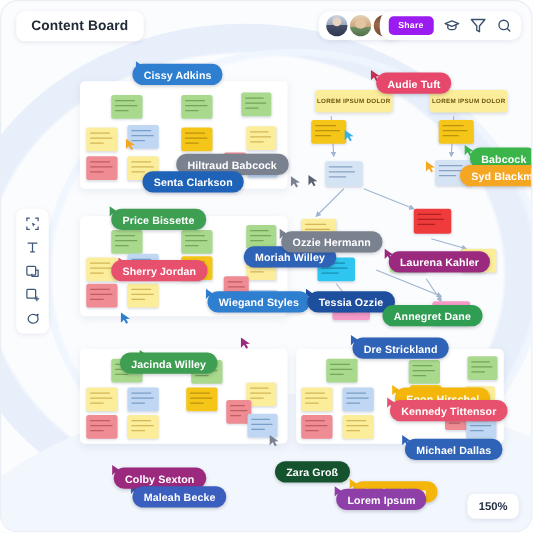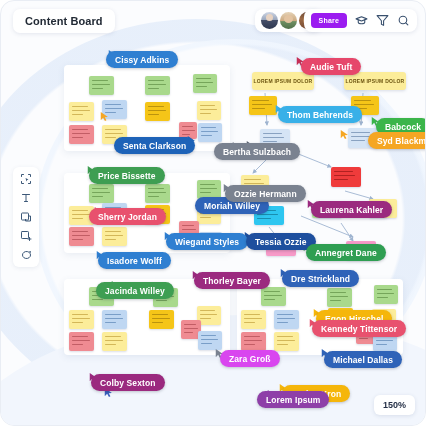--- a/index.html
+++ b/index.html
@@ -495,32 +495,31 @@
       <div style="position: absolute; left: 295px; top: 52px; width: 9px; height: 11px; z-index: 22;"><svg viewBox="0 0 12 14" width="9" height="11">
           <path d="M1,1 L1,12 L4.2,8.6 L6.6,13 L8.6,12 L6.3,7.9 L10.6,7.6 Z" fill="#c62f56"></path>
         </svg></div>
       <div class="pill" style="left: 300px; top: 57px; background: rgb(230, 71, 107); z-index: 26;">Audie Tuft</div>
       <div style="position: absolute; left: 99px; top: 107px; width: 9px; height: 11px; z-index: 22;"><svg viewBox="0 0 12 14" width="9" height="11">
           <path d="M1,1 L1,12 L4.2,8.6 L6.6,13 L8.6,12 L6.3,7.9 L10.6,7.6 Z" fill="#f5a623"></path>
         </svg></div>
       <div style="position: absolute; left: 231px; top: 137px; width: 9px; height: 11px; z-index: 22;"><svg viewBox="0 0 12 14" width="9" height="11">
           <path d="M1,1 L1,12 L4.2,8.6 L6.6,13 L8.6,12 L6.3,7.9 L10.6,7.6 Z" fill="#7a8290"></path>
         </svg></div>
+      <div class="pill" style="left: 140px; top: 122px; background: rgb(122, 130, 144); z-index: 28;">Hiltraud Babcock</div>
       <div style="position: absolute; left: 186px; top: 131px; width: 9px; height: 11px; z-index: 22;"><svg viewBox="0 0 12 14" width="9" height="11">
           <path d="M1,1 L1,12 L4.2,8.6 L6.6,13 L8.6,12 L6.3,7.9 L10.6,7.6 Z" fill="#1e63b8"></path>
         </svg></div>
       <div class="pill" style="left: 113px; top: 136px; background: rgb(30, 99, 184); z-index: 29;">Senta Clarkson</div>
       <div style="position: absolute; left: 245px; top: 136px; width: 9px; height: 11px; z-index: 22;"><svg viewBox="0 0 12 14" width="9" height="11">
           <path d="M1,1 L1,12 L4.2,8.6 L6.6,13 L8.6,12 L6.3,7.9 L10.6,7.6 Z" fill="#5c6472"></path>
         </svg></div>
-      <div class="pill" style="left: 213px; top: 142px; background: rgb(122, 130, 144); z-index: 30;">Bertha Sulzbach</div>
       <div style="position: absolute; left: 274px; top: 100px; width: 9px; height: 11px; z-index: 22;"><svg viewBox="0 0 12 14" width="9" height="11">
           <path d="M1,1 L1,12 L4.2,8.6 L6.6,13 L8.6,12 L6.3,7.9 L10.6,7.6 Z" fill="#38b0e8"></path>
         </svg></div>
-      <div class="pill" style="left: 277px; top: 105px; background: rgb(56, 176, 232); z-index: 31;">Thom Behrends</div>
       <div style="position: absolute; left: 370px; top: 112px; width: 9px; height: 11px; z-index: 22;"><svg viewBox="0 0 12 14" width="9" height="11">
           <path d="M1,1 L1,12 L4.2,8.6 L6.6,13 L8.6,12 L6.3,7.9 L10.6,7.6 Z" fill="#3bb54a"></path>
         </svg></div>
       <div class="pill" style="left: 375px; top: 117px; background: rgb(59, 181, 74); z-index: 25;">Babcock</div>
       <div style="position: absolute; left: 339px; top: 125px; width: 9px; height: 11px; z-index: 22;"><svg viewBox="0 0 12 14" width="9" height="11">
           <path d="M1,1 L1,12 L4.2,8.6 L6.6,13 L8.6,12 L6.3,7.9 L10.6,7.6 Z" fill="#f5a623"></path>
         </svg></div>
       <div class="pill" style="left: 367px; top: 131px; background: rgb(245, 166, 35); z-index: 26;">Syd Blackman</div>
       <div style="position: absolute; left: 86px; top: 161px; width: 9px; height: 11px; z-index: 22;"><svg viewBox="0 0 12 14" width="9" height="11">
           <path d="M1,1 L1,12 L4.2,8.6 L6.6,13 L8.6,12 L6.3,7.9 L10.6,7.6 Z" fill="#3e9e52"></path>
@@ -550,60 +549,59 @@
           <path d="M1,1 L1,12 L4.2,8.6 L6.6,13 L8.6,12 L6.3,7.9 L10.6,7.6 Z" fill="#1e4f9e"></path>
         </svg></div>
       <div class="pill" style="left: 245px; top: 232px; background: rgb(30, 79, 158); z-index: 26;">Tessia Ozzie</div>
       <div style="position: absolute; left: 302px; top: 238px; width: 9px; height: 11px; z-index: 22;"><svg viewBox="0 0 12 14" width="9" height="11">
           <path d="M1,1 L1,12 L4.2,8.6 L6.6,13 L8.6,12 L6.3,7.9 L10.6,7.6 Z" fill="#2f9e52"></path>
         </svg></div>
       <div class="pill" style="left: 305px; top: 243px; background: rgb(47, 158, 82); z-index: 27;">Annegret Dane</div>
       <div style="position: absolute; left: 95px; top: 246px; width: 9px; height: 11px; z-index: 22;"><svg viewBox="0 0 12 14" width="9" height="11">
           <path d="M1,1 L1,12 L4.2,8.6 L6.6,13 L8.6,12 L6.3,7.9 L10.6,7.6 Z" fill="#2f7fd1"></path>
         </svg></div>
-      <div class="pill" style="left: 97px; top: 251px; background: rgb(47, 127, 209); z-index: 28;">Isadore Wolff</div>
       <div style="position: absolute; left: 110px; top: 276px; width: 9px; height: 11px; z-index: 22;"><svg viewBox="0 0 12 14" width="9" height="11">
           <path d="M1,1 L1,12 L4.2,8.6 L6.6,13 L8.6,12 L6.3,7.9 L10.6,7.6 Z" fill="#3e9e52"></path>
         </svg></div>
       <div class="pill" style="left: 95px; top: 281px; background: rgb(62, 158, 82); z-index: 29;">Jacinda Willey</div>
       <div style="position: absolute; left: 191px; top: 266px; width: 9px; height: 11px; z-index: 22;"><svg viewBox="0 0 12 14" width="9" height="11">
           <path d="M1,1 L1,12 L4.2,8.6 L6.6,13 L8.6,12 L6.3,7.9 L10.6,7.6 Z" fill="#9b2a7f"></path>
         </svg></div>
-      <div class="pill" style="left: 193px; top: 271px; background: rgb(155, 42, 127); z-index: 30;">Thorley Bayer</div>
       <div style="position: absolute; left: 279px; top: 264px; width: 9px; height: 11px; z-index: 22;"><svg viewBox="0 0 12 14" width="9" height="11">
           <path d="M1,1 L1,12 L4.2,8.6 L6.6,13 L8.6,12 L6.3,7.9 L10.6,7.6 Z" fill="#2f63b8"></path>
         </svg></div>
       <div class="pill" style="left: 281px; top: 269px; background: rgb(47, 99, 184); z-index: 31;">Dre Strickland</div>
       <div style="position: absolute; left: 312px; top: 304px; width: 9px; height: 11px; z-index: 22;"><svg viewBox="0 0 12 14" width="9" height="11">
           <path d="M1,1 L1,12 L4.2,8.6 L6.6,13 L8.6,12 L6.3,7.9 L10.6,7.6 Z" fill="#f5b60b"></path>
         </svg></div>
       <div class="pill" style="left: 315px; top: 309px; background: rgb(245, 182, 11); z-index: 25;">Egon Hirschel</div>
       <div style="position: absolute; left: 308px; top: 314px; width: 9px; height: 11px; z-index: 22;"><svg viewBox="0 0 12 14" width="9" height="11">
           <path d="M1,1 L1,12 L4.2,8.6 L6.6,13 L8.6,12 L6.3,7.9 L10.6,7.6 Z" fill="#e8516e"></path>
         </svg></div>
       <div class="pill" style="left: 311px; top: 319px; background: rgb(232, 81, 110); z-index: 26;">Kennedy Tittensor</div>
       <div style="position: absolute; left: 214px; top: 344px; width: 9px; height: 11px; z-index: 22;"><svg viewBox="0 0 12 14" width="9" height="11">
           <path d="M1,1 L1,12 L4.2,8.6 L6.6,13 L8.6,12 L6.3,7.9 L10.6,7.6 Z" fill="#7a8290"></path>
         </svg></div>
-      <div class="pill" style="left: 219px; top: 349px; background: #d946ef; z-index: 27;">Zara Groß</div>
+      <div class="pill" style="left: 219px; top: 368px; background: #14532d; z-index: 27;">Zara Groß</div>
       <div style="position: absolute; left: 320px; top: 344px; width: 9px; height: 11px; z-index: 22;"><svg viewBox="0 0 12 14" width="9" height="11">
           <path d="M1,1 L1,12 L4.2,8.6 L6.6,13 L8.6,12 L6.3,7.9 L10.6,7.6 Z" fill="#2f63b8"></path>
         </svg></div>
       <div class="pill" style="left: 323px; top: 350px; background: rgb(47, 99, 184); z-index: 28;">Michael Dallas</div>
       <div style="position: absolute; left: 88px; top: 368px; width: 9px; height: 11px; z-index: 22;"><svg viewBox="0 0 12 14" width="9" height="11">
           <path d="M1,1 L1,12 L4.2,8.6 L6.6,13 L8.6,12 L6.3,7.9 L10.6,7.6 Z" fill="#9b2a7f"></path>
         </svg></div>
       <div class="pill" style="left: 90px; top: 373px; background: rgb(155, 42, 127); z-index: 29;">Colby Sexton</div>
       <div style="position: absolute; left: 103px; top: 383px; width: 9px; height: 11px; z-index: 22;"><svg viewBox="0 0 12 14" width="9" height="11">
           <path d="M1,1 L1,12 L4.2,8.6 L6.6,13 L8.6,12 L6.3,7.9 L10.6,7.6 Z" fill="#3a5fbe"></path>
         </svg></div>
+      <div class="pill" style="left: 105px; top: 388px; background: rgb(58, 95, 190); z-index: 30;">Maleah Becke</div>
       <div style="position: absolute; left: 266px; top: 385px; width: 9px; height: 11px; z-index: 22;"><svg viewBox="0 0 12 14" width="9" height="11">
           <path d="M1,1 L1,12 L4.2,8.6 L6.6,13 L8.6,12 L6.3,7.9 L10.6,7.6 Z" fill="#8e3fa8"></path>
         </svg></div>
-      <div class="pill" style="left: 256px; top: 390px; background: rgb(142, 63, 168); z-index: 31;">Lorem Ipsum</div>
+      <div class="pill" style="left: 268px; top: 390px; background: rgb(142, 63, 168); z-index: 31;">Lorem Ipsum</div>
       <div style="position: absolute; left: 278px; top: 379px; width: 9px; height: 11px; z-index: 22;"><svg viewBox="0 0 12 14" width="9" height="11">
           <path d="M1,1 L1,12 L4.2,8.6 L6.6,13 L8.6,12 L6.3,7.9 L10.6,7.6 Z" fill="#f5b60b"></path>
         </svg></div>
       <div class="pill" style="left: 281px; top: 384px; background: rgb(245, 182, 11); z-index: 25;">Janine Kron</div>
     </div>
 
   <div class="zoom-badge">150%</div>
 </div>
 
 </body></html>

